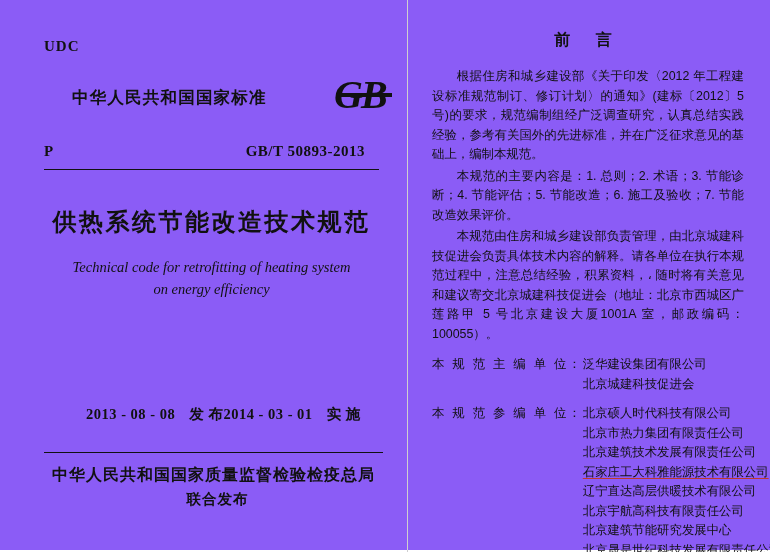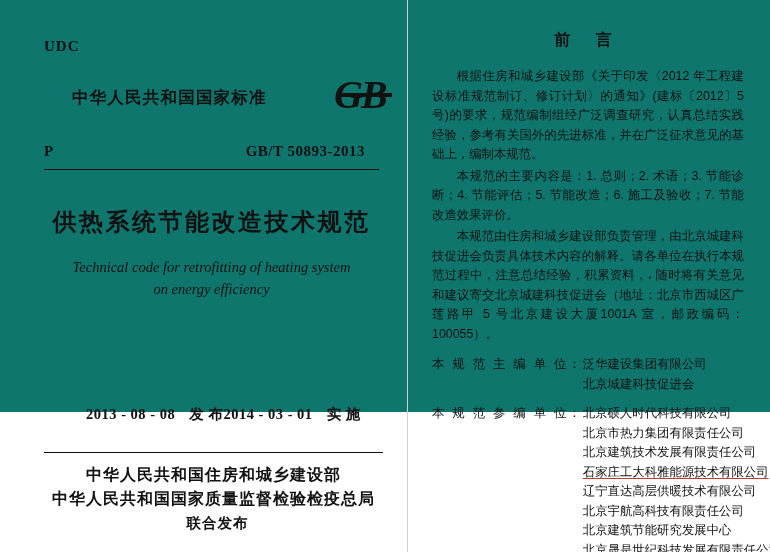--- a/index.html
+++ b/index.html
@@ -10,22 +10,22 @@
   body {
     width: 770px;
     height: 552px;
     font-family: "Liberation Serif", "DejaVu Serif", serif;
     color: #111;
     overflow: hidden;
   }
   .page {
     position: relative;
     width: 770px;
-    height: 412px;
-    background: #0f766e;
+    height: 550px;
+    background: #8b5cf6;
     box-sizing: border-box;
   }
   
   .cover {
     position: absolute;
     left: 0;
     top: 0;
     width: 407px;
     height: 552px;
     box-sizing: border-box;
@@ -256,21 +256,20 @@
       </div>
       <div class="date-item">
         <span class="d-num">2014 - 03 - 01</span>
         <span>实 施</span>
       </div>
     </div>
 
     <div class="cover-bottom">
       <div class="rule2"></div>
       <div class="issuers">
-        <div>中华人民共和国住房和城乡建设部</div>
         <div>
           <span class="issuer-line2">中华人民共和国国家质量监督检验检疫总局</span><span class="joint">联合发布</span>
         </div>
       </div>
     </div>
   </div>
 
   <div class="divider"></div>
 
   <div class="foreword">

